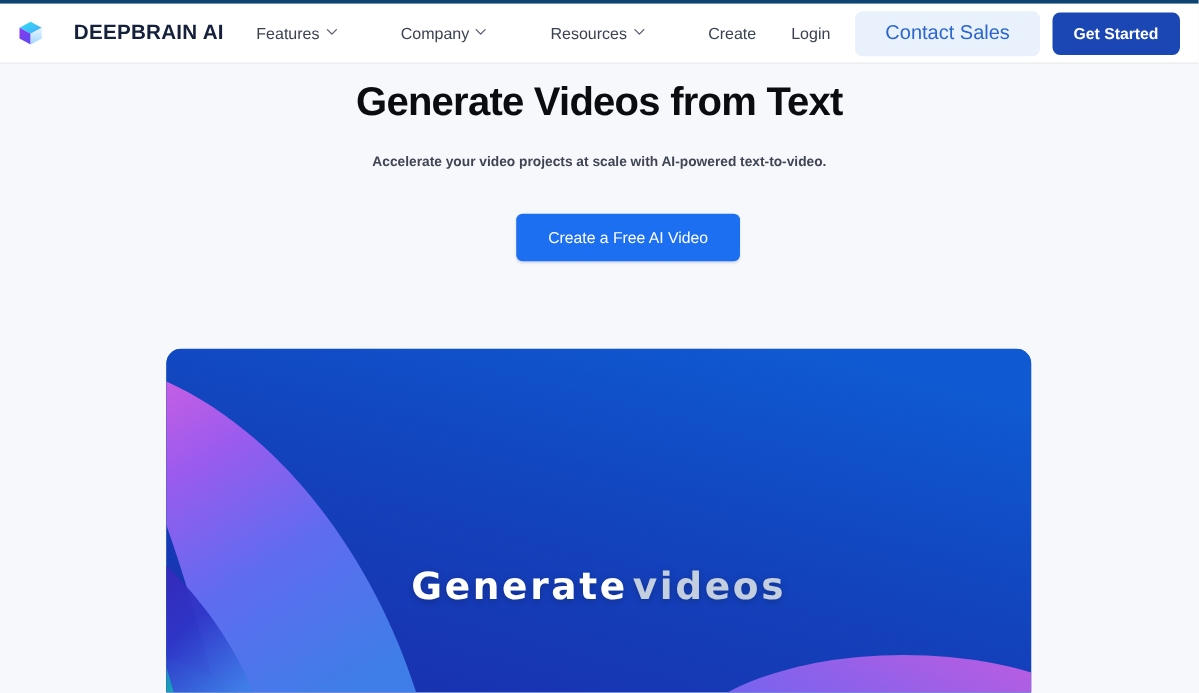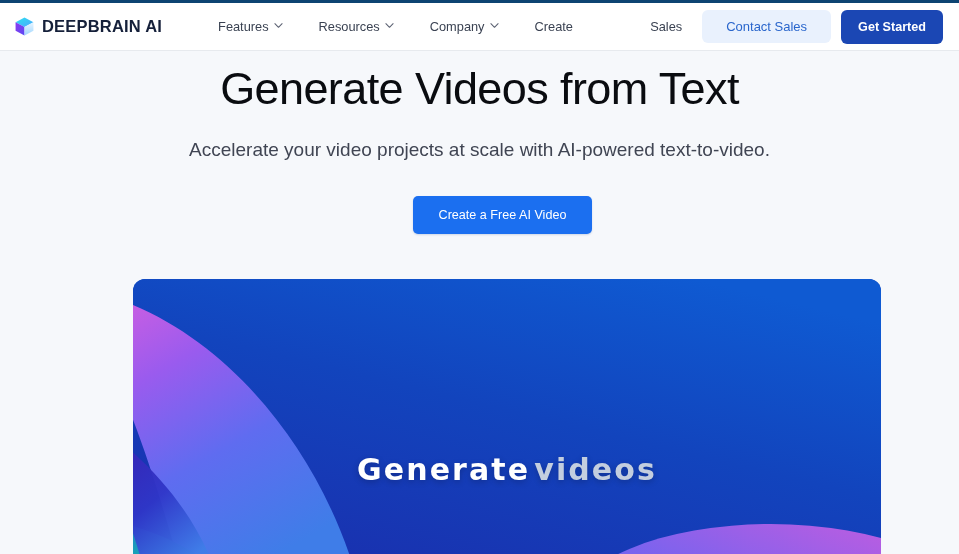--- a/index.html
+++ b/index.html
@@ -31,41 +31,41 @@
     display: flex;
     align-items: center;
     padding: 0 16px 0 14px;
     position: relative;
     z-index: 20;
   }
 
   .brand {
     display: flex;
     align-items: center;
-    gap: 7px;
-    cursor: pointer;
-    margin-right: 38px;
+    gap: 24px;
+    cursor: pointer;
+    margin-right: 8px;
   }
   .brand-mark {
     width: 21px;
     height: 21px;
     display: block;
   }
   .brand-text {
     font-size: 16.5px;
     font-weight: 700;
     letter-spacing: 0.2px;
     color: #15203a;
     white-space: nowrap;
   }
 
   .nav {
     display: flex;
     align-items: center;
-    gap: 0px;
+    gap: 15px;
   }
   .nav-item {
     display: flex;
     align-items: center;
     gap: 5px;
     padding: 6px 18px;
     font-size: 12.8px;
     color: #3a4252;
     cursor: pointer;
     white-space: nowrap;
@@ -88,21 +88,21 @@
   .login-link {
     font-size: 12.8px;
     color: #3a4252;
     cursor: pointer;
     padding: 6px 10px;
     white-space: nowrap;
   }
   .btn-contact {
     background: #e9f1fd;
     color: #2a66cc;
-    font-size: 13px;
+    font-size: 16px;
     font-weight: 500;
     border: none;
     border-radius: 6px;
     padding: 9px 24px;
     cursor: pointer;
     white-space: nowrap;
     font-family: inherit;
   }
   .btn-getstarted {
     background: #1b47b4;
@@ -116,38 +116,38 @@
     white-space: nowrap;
     font-family: inherit;
   }
 
   
   .hero {
     text-align: center;
     padding-top: 13px;
   }
   .hero-title {
-    font-size: 45px;
+    font-size: 32px;
     line-height: 1.12;
-    font-weight: 400;
+    font-weight: 700;
     color: #0a0c10;
     letter-spacing: -0.6px;
     text-align: center;
   }
   .hero-sub {
     margin-top: 23px;
     font-size: 12.9px;
     line-height: 1.34;
     color: #74798a;
   }
   .hero-sub-strong {
     display: block;
     margin-top: 3px;
-    font-size: 19px;
-    font-weight: 400;
+    font-size: 11px;
+    font-weight: 700;
     color: #404553;
   }
 
   .cta-wrap { margin-top: 33px; }
   .btn-cta {
     background: #1b6ff0;
     color: #ffffff;
     border: none;
     border-radius: 5px;
     font-size: 12.6px;
@@ -162,21 +162,21 @@
     margin-top: 14px;
     font-size: 10.4px;
     color: #8a8f9c;
   }
 
   
   .video-panel {
     position: absolute;
     left: 133px;
     top: 279px;
-    width: 748px;
+    width: 692px;
     height: 275px;
     border-radius: 12px 12px 0 0;
     overflow: hidden;
     background: linear-gradient(150deg, #1458c8 0%, #1346bd 38%, #1633ad 100%);
     cursor: pointer;
   }
   .video-panel svg.decor {
     position: absolute;
     inset: 0;
     width: 100%;
@@ -235,42 +235,42 @@
   <nav class="nav">
     <div class="nav-item">
       <span>Features</span>
       <span class="chev">
         <svg viewBox="0 0 10 10">
             <path d="M1 3 L5 7 L9 3" fill="none" stroke="#5b6172" stroke-width="1.2" stroke-linecap="round" stroke-linejoin="round"></path>
           </svg>
       </span>
     </div>
     <div class="nav-item">
-      <span>Resources</span>
+      <span>Company</span>
       <span class="chev">
         <svg viewBox="0 0 10 10">
             <path d="M1 3 L5 7 L9 3" fill="none" stroke="#5b6172" stroke-width="1.2" stroke-linecap="round" stroke-linejoin="round"></path>
           </svg>
       </span>
     </div>
     <div class="nav-item">
-      <span>Company</span>
+      <span>Resources</span>
       <span class="chev">
         <svg viewBox="0 0 10 10">
             <path d="M1 3 L5 7 L9 3" fill="none" stroke="#5b6172" stroke-width="1.2" stroke-linecap="round" stroke-linejoin="round"></path>
           </svg>
       </span>
     </div>
     <div class="nav-item">
       <span>Create</span>
     </div>
   </nav>
 
   <div class="header-right">
-    <span class="login-link">Sales</span>
+    <span class="login-link">Login</span>
     <button class="btn-contact">Contact Sales</button>
     <button class="btn-getstarted">Get Started</button>
   </div>
 
 </header>
 
 <main class="hero">
   <h1 class="hero-title">Generate Videos from Text</h1>
 
   <p class="hero-sub">

